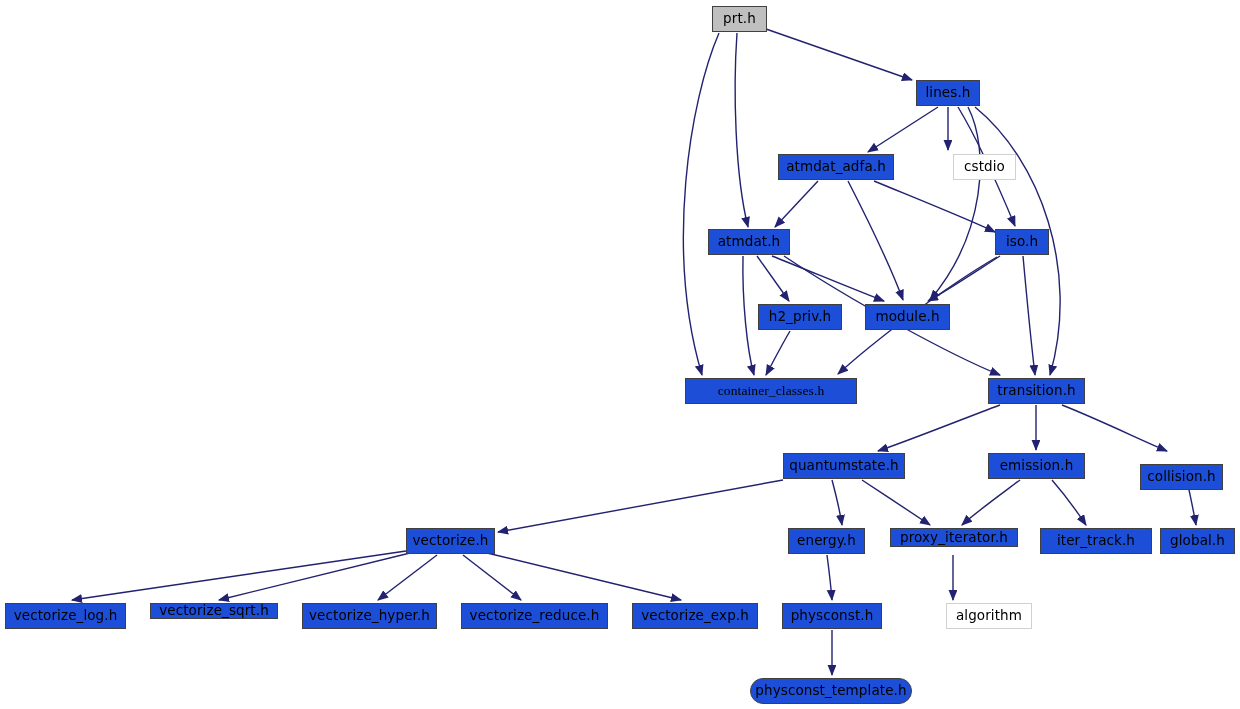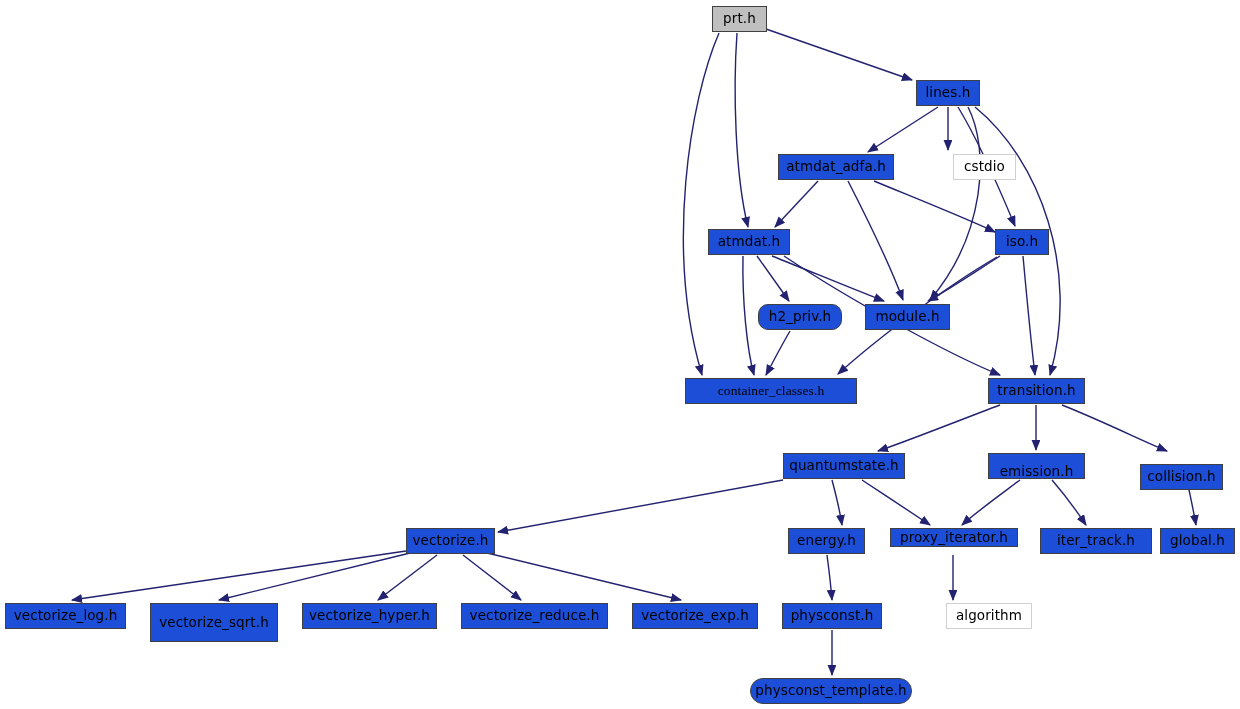--- a/index.html
+++ b/index.html
@@ -110,36 +110,36 @@
       </div>
       <div class="node kind-system" style="left: 917px; top: 154px; width: 63px; height: 26px;">
         <span class="node-label">cstdio</span>
       </div>
       <div class="node kind-header" style="left: 708px; top: 229px; width: 82px; height: 26px;">
         <span class="node-label">atmdat.h</span>
       </div>
       <div class="node kind-header" style="left: 995px; top: 229px; width: 54px; height: 26px;">
         <span class="node-label">iso.h</span>
       </div>
-      <div class="node kind-header" style="left: 758px; top: 304px; width: 84px; height: 26px; border-radius: 10px;">
+      <div class="node kind-header" style="left: 758px; top: 304px; width: 84px; height: 26px;">
         <span class="node-label">h2_priv.h</span>
       </div>
       <div class="node kind-header" style="left: 865px; top: 304px; width: 85px; height: 26px;">
         <span class="node-label">module.h</span>
       </div>
       <div class="node kind-header" style="left: 685px; top: 378px; width: 172px; height: 26px; font-family: Liberation Serif, serif;">
         <span class="node-label">container_classes.h</span>
       </div>
       <div class="node kind-header" style="left: 988px; top: 378px; width: 97px; height: 26px;">
         <span class="node-label">transition.h</span>
       </div>
       <div class="node kind-header" style="left: 783px; top: 453px; width: 122px; height: 26px;">
         <span class="node-label">quantumstate.h</span>
       </div>
-      <div class="node kind-header" style="left: 988px; top: 453px; width: 97px; height: 26px; align-items: flex-end;">
+      <div class="node kind-header" style="left: 988px; top: 453px; width: 97px; height: 26px;">
         <span class="node-label">emission.h</span>
       </div>
       <div class="node kind-header" style="left: 1140px; top: 464px; width: 83px; height: 26px; text-align: center;">
         <span class="node-label">collision.h</span>
       </div>
       <div class="node kind-header" style="left: 406px; top: 528px; width: 89px; height: 26px;">
         <span class="node-label">vectorize.h</span>
       </div>
       <div class="node kind-header" style="left: 788px; top: 528px; width: 77px; height: 26px;">
         <span class="node-label">energy.h</span>
@@ -149,21 +149,21 @@
       </div>
       <div class="node kind-header" style="left: 1040px; top: 528px; width: 112px; height: 26px;">
         <span class="node-label">iter_track.h</span>
       </div>
       <div class="node kind-header" style="left: 1160px; top: 528px; width: 75px; height: 26px;">
         <span class="node-label">global.h</span>
       </div>
       <div class="node kind-header" style="left: 5px; top: 603px; width: 121px; height: 26px;">
         <span class="node-label">vectorize_log.h</span>
       </div>
-      <div class="node kind-header" style="left: 150px; top: 603px; width: 128px; height: 39px;">
+      <div class="node kind-header" style="left: 150px; top: 603px; width: 128px; height: 16px;">
         <span class="node-label">vectorize_sqrt.h</span>
       </div>
       <div class="node kind-header" style="left: 302px; top: 603px; width: 135px; height: 26px;">
         <span class="node-label">vectorize_hyper.h</span>
       </div>
       <div class="node kind-header" style="left: 461px; top: 603px; width: 147px; height: 26px;">
         <span class="node-label">vectorize_reduce.h</span>
       </div>
       <div class="node kind-header" style="left: 632px; top: 603px; width: 126px; height: 26px;">
         <span class="node-label">vectorize_exp.h</span>

